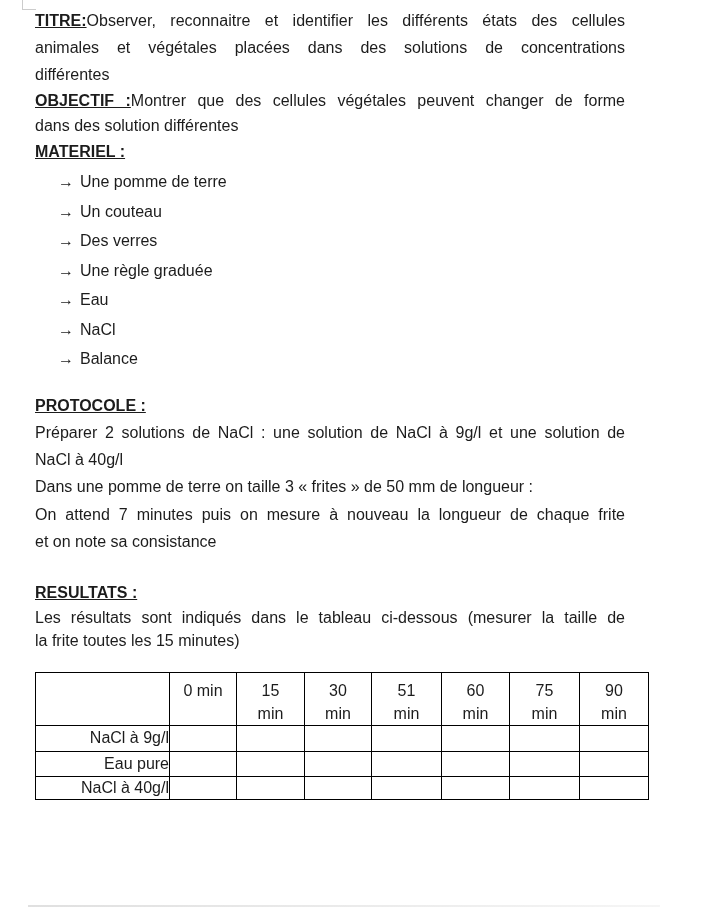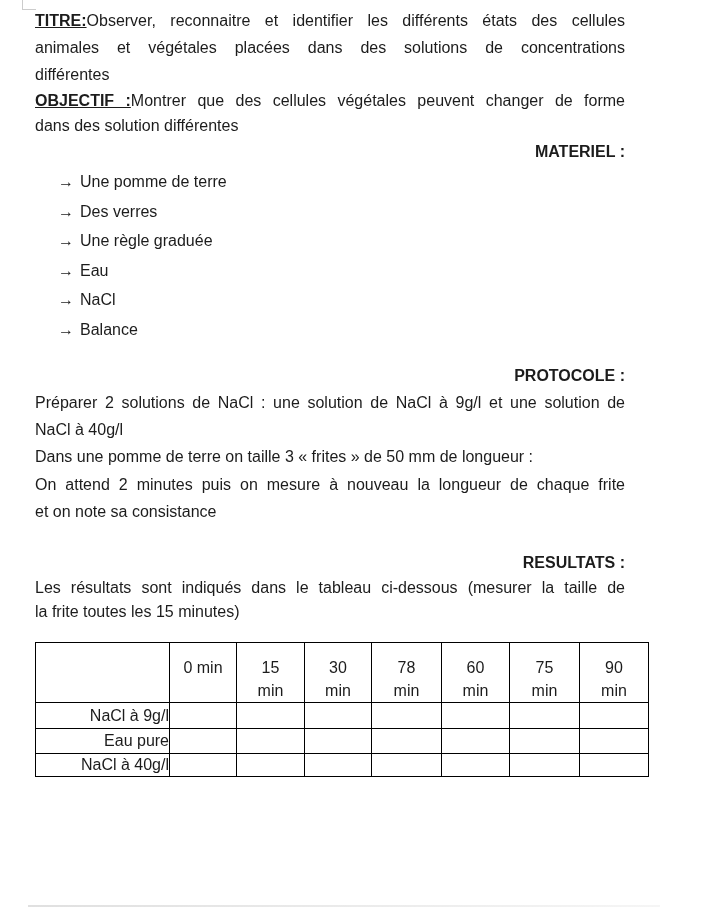--- a/index.html
+++ b/index.html
@@ -21,22 +21,22 @@
     padding: 7px 35px 0 35px;
   }
   .line { line-height: 27px; }
   .just { text-align: justify; text-align-last: justify; }
   .hlabel {
     font-weight: bold;
     text-decoration: underline;
   }
   .heading {
     font-weight: bold;
+    text-decoration: underline;
     line-height: 27px;
-    text-align: right;
   }
   
   .obj-line { line-height: 25px; }
 
   
   .mlist { margin: 2px 0 0 0; padding: 0 0 0 23px; list-style: none; }
   .mlist li { line-height: 29.5px; }
   .arrow { display: inline-block; width: 22px; }
 
   
@@ -59,21 +59,21 @@
   table.results td {
     border: 1px solid #000000;
     padding: 0;
     font-size: 16px;
     overflow: hidden;
   }
   tr.header-row { height: 47px; }
   tr.header-row td {
     text-align: center;
     vertical-align: top;
-    padding-top: 13px;
+    padding-top: 6px;
     line-height: 23px;
     white-space: pre-line;
   }
   tr.data-row-1 { height: 26px; }
   tr.data-row-2 { height: 25px; }
   tr.data-row-3 { height: 23px; }
   td.rowlabel {
     text-align: right;
     vertical-align: middle;
     padding-left: 4px;
@@ -116,35 +116,36 @@
 
     <div>
       <div class="line obj-line just"><span class="hlabel">OBJECTIF :</span><span>Montrer que des cellules végétales peuvent changer de forme</span></div>
       <div class="line obj-line">dans des solution différentes</div>
     </div>
 
     <div>
       <div class="heading">MATERIEL :</div>
       <ul class="mlist">
         <li><span class="arrow">→</span><span>Une pomme de terre</span></li>
+        <li><span class="arrow">→</span><span>Un couteau</span></li>
         <li><span class="arrow">→</span><span>Des verres</span></li>
         <li><span class="arrow">→</span><span>Une règle graduée</span></li>
         <li><span class="arrow">→</span><span>Eau</span></li>
         <li><span class="arrow">→</span><span>NaCl</span></li>
         <li><span class="arrow">→</span><span>Balance</span></li>
       </ul>
     </div>
 
     <div>
       <div class="heading protocole-heading">PROTOCOLE :</div>
       <div class="line just">Préparer 2 solutions de NaCl : une solution de NaCl à 9g/l et une solution de</div>
       <div class="line">NaCl à 40g/l</div>
       <div class="line">Dans une pomme de terre on taille 3 « frites » de 50 mm de longueur :</div>
       <div class="para3">
-        <div class="line just">On attend 2 minutes puis on mesure à nouveau la longueur de chaque frite</div>
+        <div class="line just">On attend 7 minutes puis on mesure à nouveau la longueur de chaque frite</div>
         <div class="line">et on note sa consistance</div>
       </div>
     </div>
 
     <div>
       <div class="heading resultats-heading">RESULTATS :</div>
       <div class="line res-line just">Les résultats sont indiqués dans le tableau ci-dessous (mesurer la taille de</div>
       <div class="line res-line">la frite toutes les 15 minutes)</div>
 
       <table class="results">
@@ -159,21 +160,21 @@
             <col style="width:69px">
         </colgroup>
         <tbody>
           <tr class="header-row">
             <td></td>
             <td>0 min</td>
             <td>15
 min</td>
             <td>30
 min</td>
-            <td>78
+            <td>51
 min</td>
             <td>60
 min</td>
             <td>75
 min</td>
             <td>90
 min</td>
           </tr>
           <tr class="data-row-1">
             <td class="rowlabel">NaCl à 9g/l</td>

